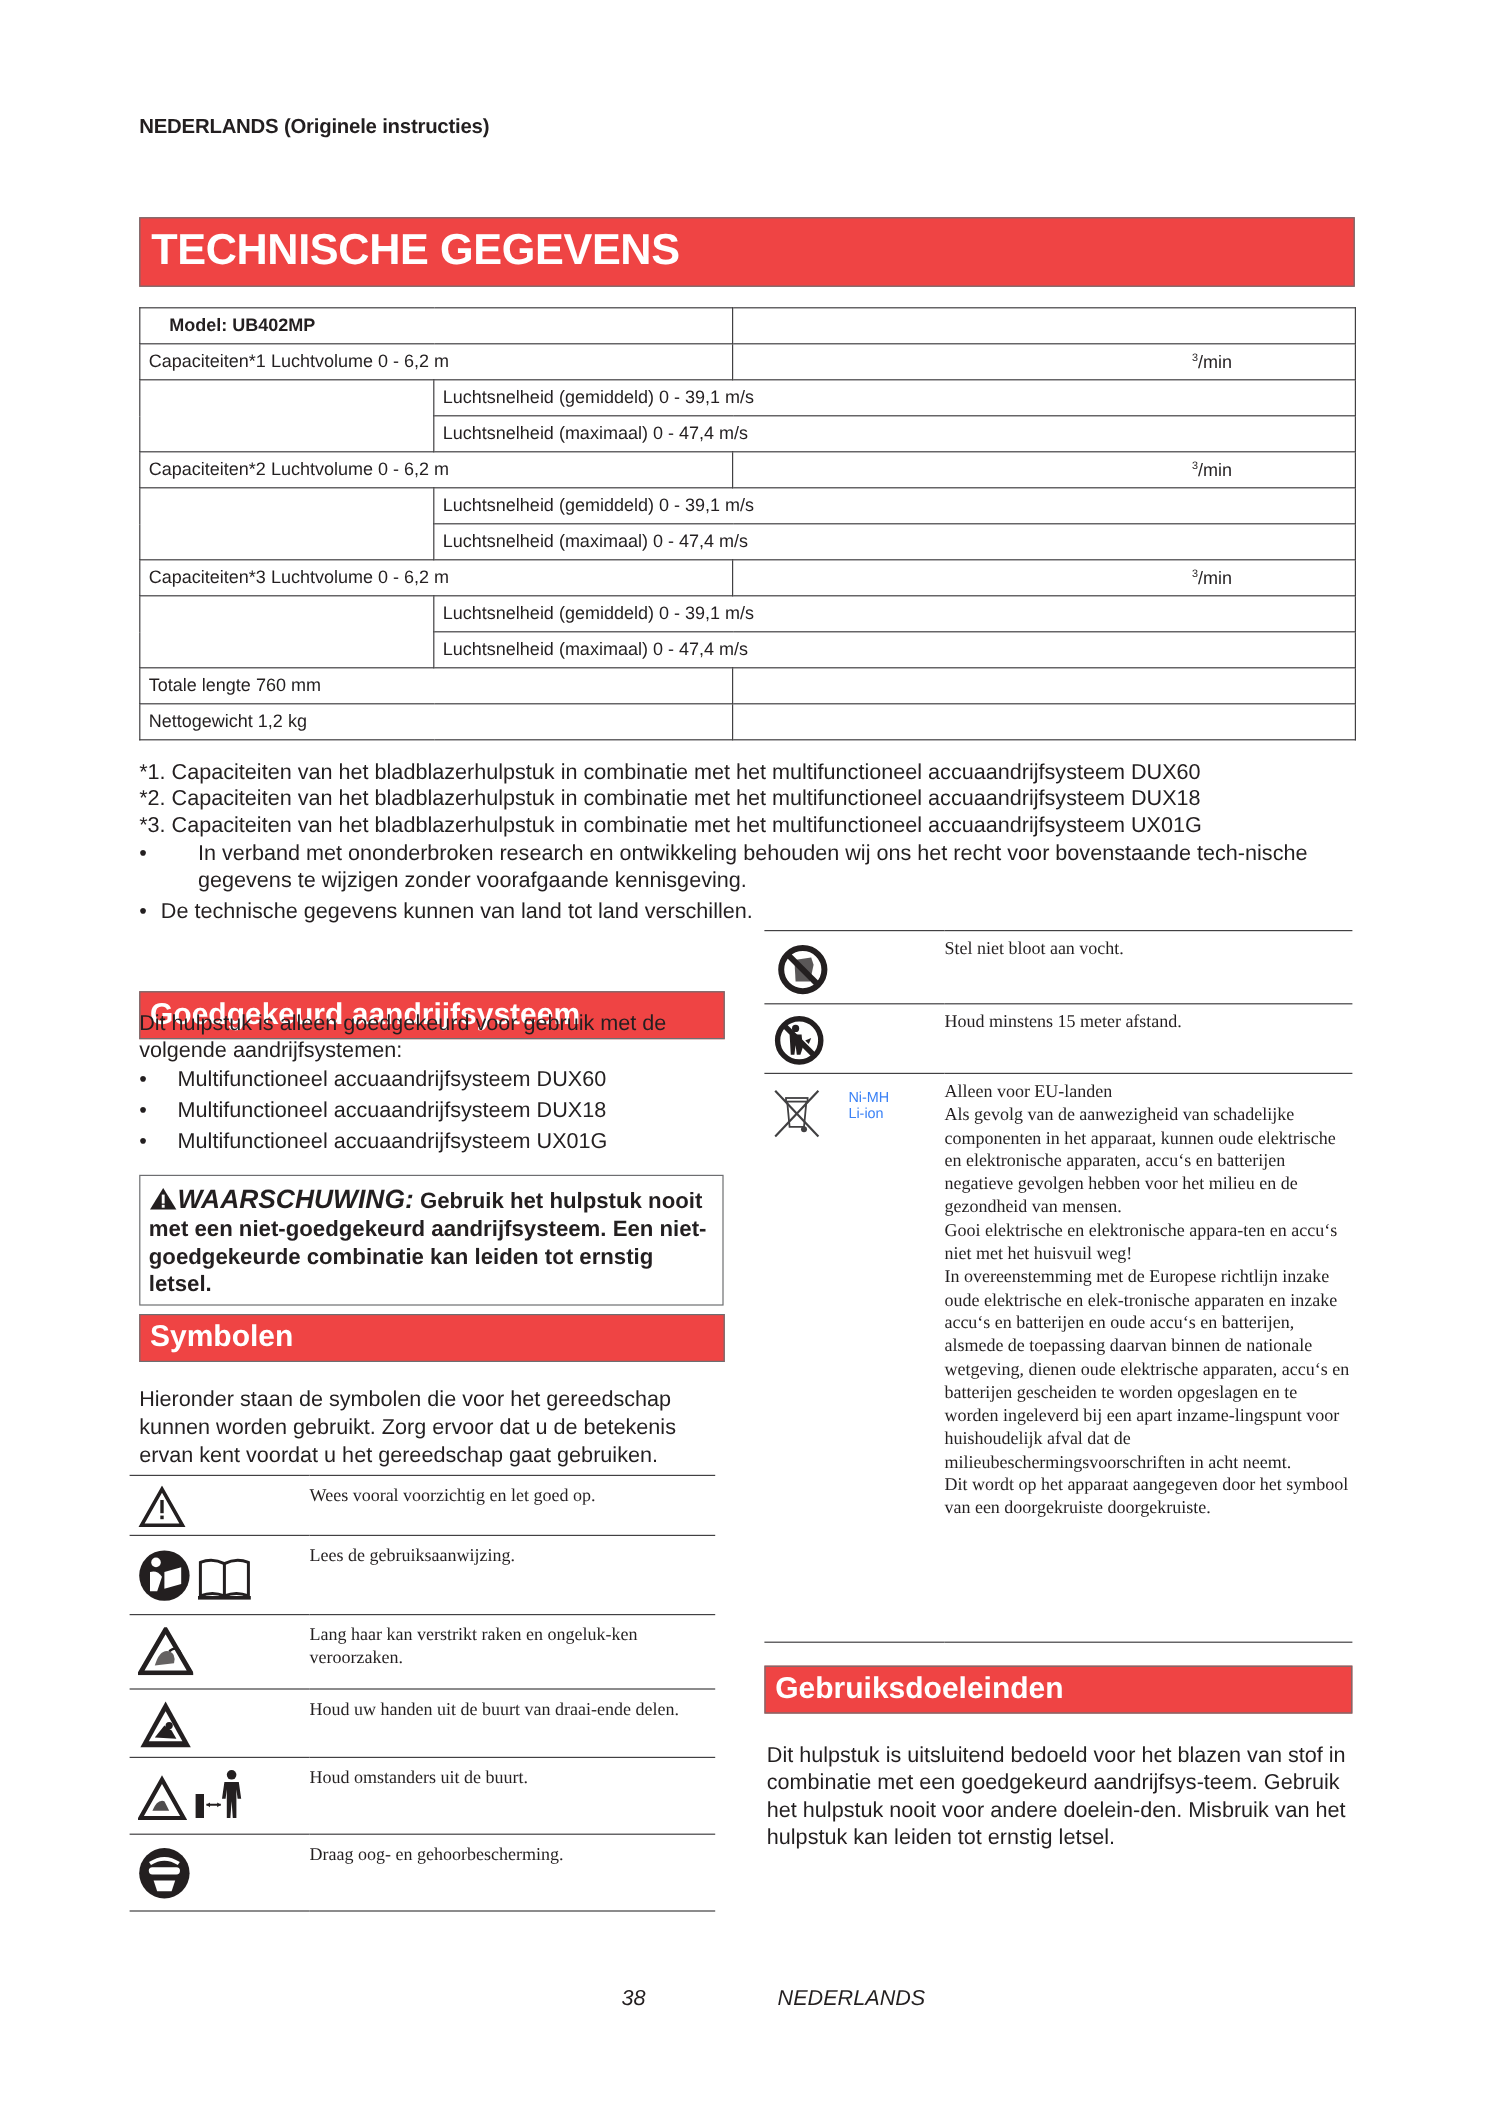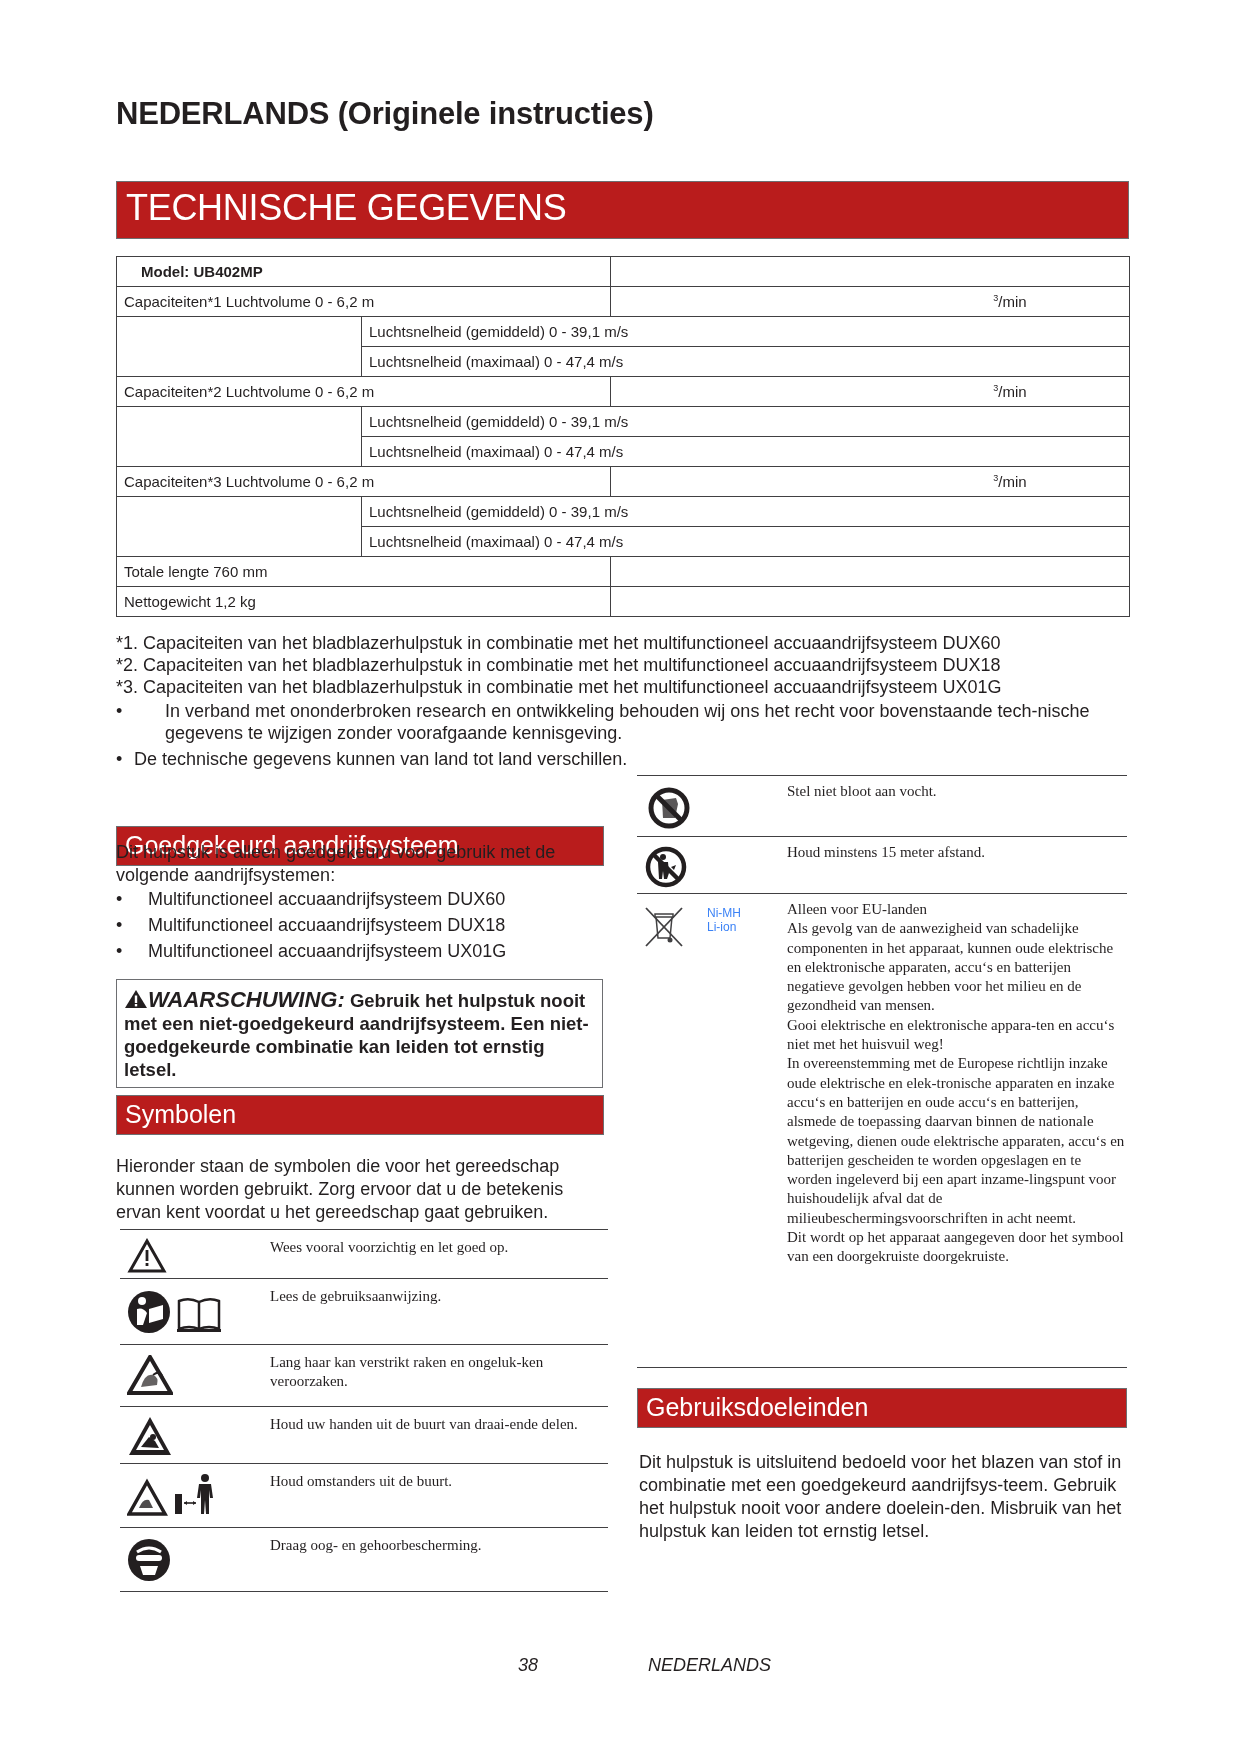--- a/index.html
+++ b/index.html
@@ -2,24 +2,24 @@
 <html><head>
 <meta charset="utf-8">
 <style>
   html, body { margin: 0; padding: 0; background: #ffffff; }
   body {
     width: 1241px; height: 1754px; position: relative; overflow: hidden;
     font-family: "Liberation Sans", sans-serif; color: #231f20;
   }
   .abs { position: absolute; }
 
-  .page-heading { left: 116px; top: 96px; font-size: 31px; font-weight: bold; letter-spacing: -0.2px; }
+  .page-heading { left: 116px; top: 96px; font-size: 17px; font-weight: bold; letter-spacing: -0.2px; }
 
   .banner {
-    background: #b91c1c; color: #fff; font-weight: normal;
+    background: #ef4444; color: #fff; font-weight: bold;
     box-sizing: border-box; border: 1px solid #6d6e71;
   }
   .banner.big { left: 116px; top: 181px; width: 1013px; height: 58px; font-size: 36px; padding: 5px 0 0 9px; letter-spacing: -0.3px; }
   .banner.mid { font-size: 25px; padding: 4px 0 0 8px; height: 40px; }
 
   
   .spec { left: 116px; top: 256px; width: 1014px; border-collapse: collapse; font-size: 15px; }
   .spec td { border: 1.5px solid #414042; height: 29px; padding: 0 0 0 7px; vertical-align: middle; white-space: nowrap; }
   .spec td.model { font-weight: bold; padding-left: 24px; }
   .spec td.unit { text-align: center; padding-left: 280px; }
@@ -161,21 +161,21 @@
     <path d="M12 1 L23 19 L1 19 Z" fill="#231f20"></path>
     <rect x="10.8" y="6.5" width="2.4" height="7.5" fill="#fff"></rect>
     <rect x="10.8" y="15" width="2.4" height="2.4" fill="#fff"></rect>
   </svg><span class="label">WAARSCHUWING:</span><span> Gebruik het hulpstuk nooit met een niet-goedgekeurd aandrijfsysteem. Een niet-goedgekeurde combinatie kan leiden tot ernstig letsel.</span>
 </div>
 
 <div class="abs banner mid" style="left:116px; top:1095px; width:488px;">Symbolen</div>
 
 <div class="abs left-col body-text" style="top:1155px;">Hieronder staan de symbolen die voor het gereedschap kunnen worden gebruikt. Zorg ervoor dat u de betekenis ervan kent voordat u het gereedschap gaat gebruiken.</div>
 
-<table class="abs symtable" style="left:120px; top:1229px; width:488px;">
+<table class="abs symtable" style="left:108px; top:1229px; width:488px;">
   <tbody>
       <tr style="height:49px">
     <td class="icon-cell">
       <svg width="40" height="36" viewBox="0 0 40 36" style="margin:8px 0 0 7px">
         <path d="M20 3 L37 33 L3 33 Z" fill="none" stroke="#231f20" stroke-width="3"></path>
         <rect x="18.6" y="12" width="2.8" height="11" fill="#231f20"></rect>
         <rect x="18.6" y="25" width="2.8" height="3" fill="#231f20"></rect>
       </svg>
     </td>
     <td class="desc">Wees vooral voorzichtig en let goed op.</td>

